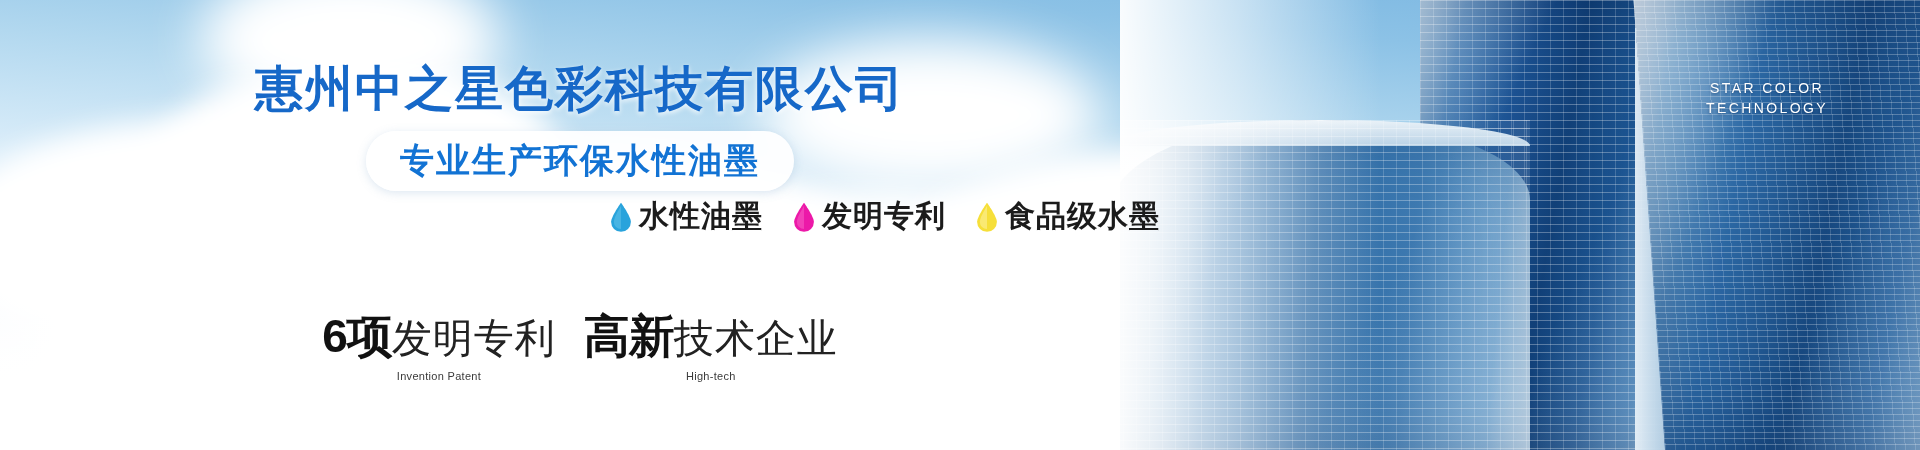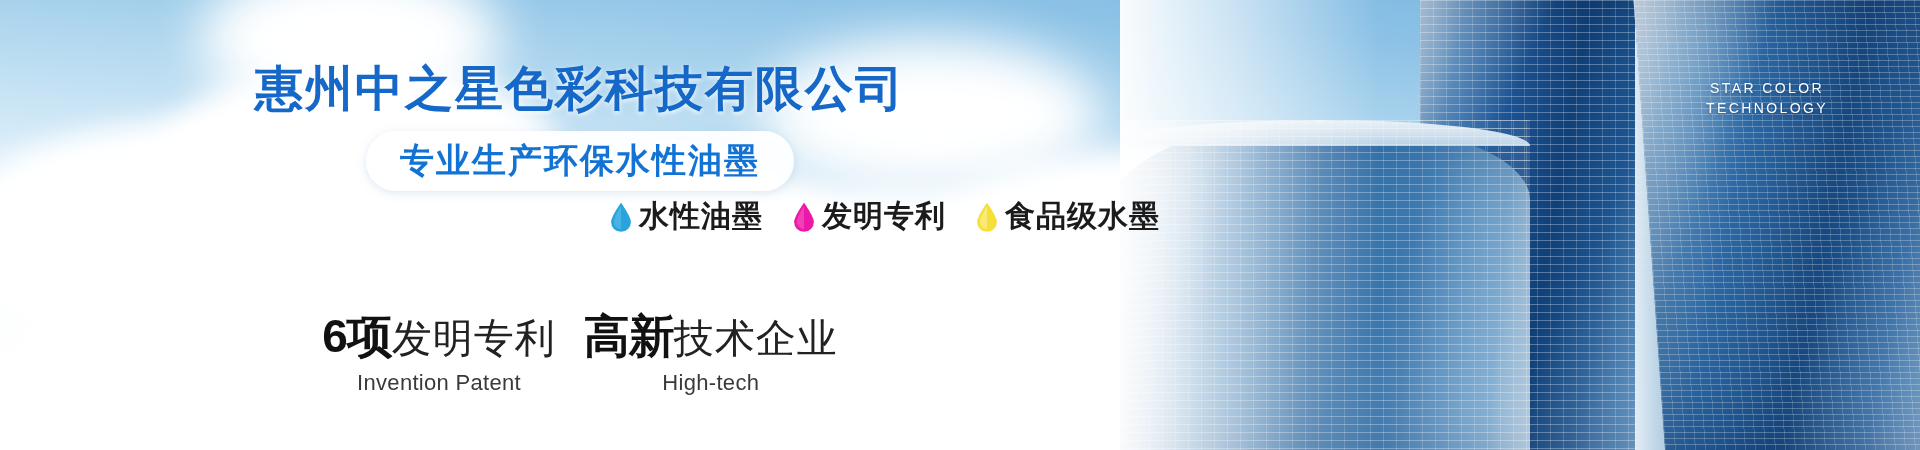--- a/index.html
+++ b/index.html
@@ -110,21 +110,21 @@
   .feature{display:flex;align-items:center;gap:7px;}
   .drop{width:22px;height:30px;flex:0 0 auto;}
   .feature-label{font-size:30px;font-weight:bold;color:#1b1b1b;letter-spacing:1px;white-space:nowrap;}
 
   .badges{position:absolute;left:0;top:258px;width:1160px;
     display:flex;justify-content:center;align-items:flex-start;gap:28px;}
   .badge{text-align:center;}
   .badge-main{display:flex;align-items:baseline;justify-content:center;white-space:nowrap;margin-top:48px;}
   .badge-strong{font-size:46px;font-weight:bold;color:#111;letter-spacing:-1px;}
   .badge-rest{font-size:40px;color:#222;letter-spacing:1px;}
-  .badge-sub{margin-top:2px;font-size:22px;color:#3a3a3a;letter-spacing:.3px;}
+  .badge-sub{margin-top:2px;font-size:11px;color:#3a3a3a;letter-spacing:.3px;}
 </style>
 </head>
 <body>
 
 <div class="banner">
 
   <div class="sky">
     <div class="cloud soft c10"></div>
     <div class="cloud soft c11"></div>
     <div class="cloud c2"></div>

